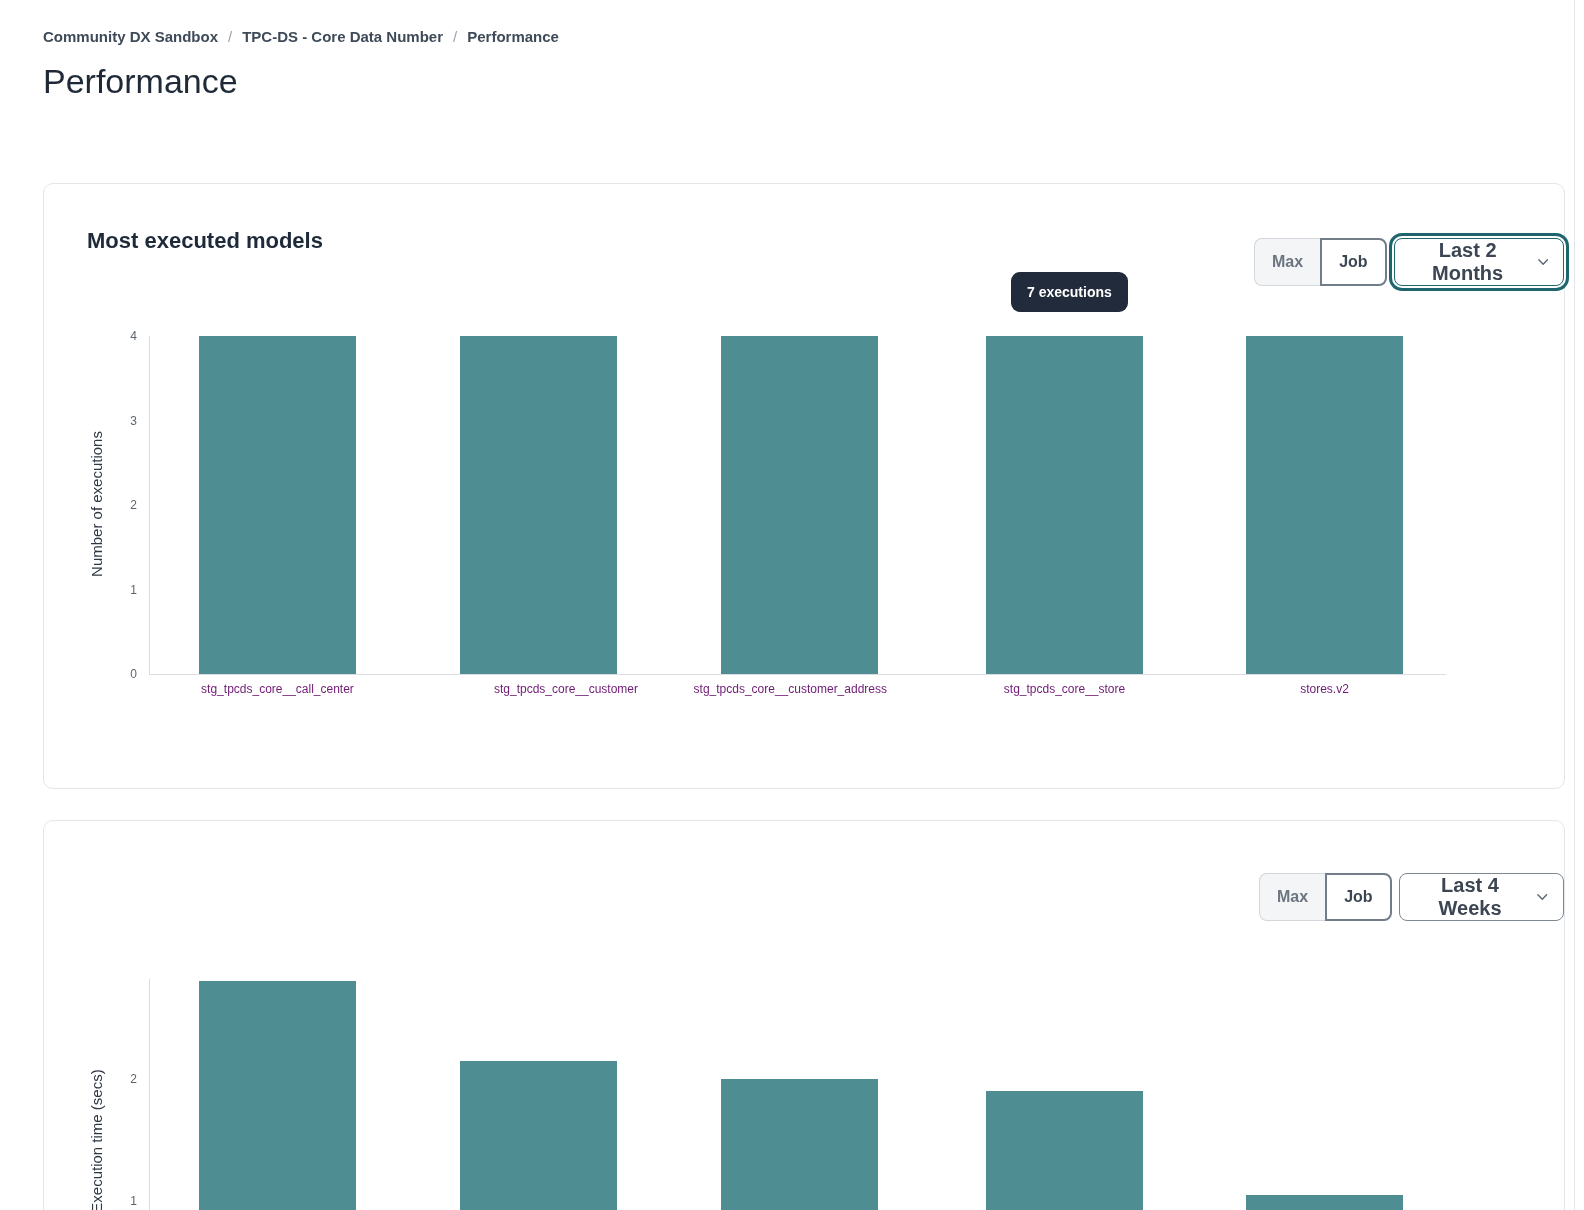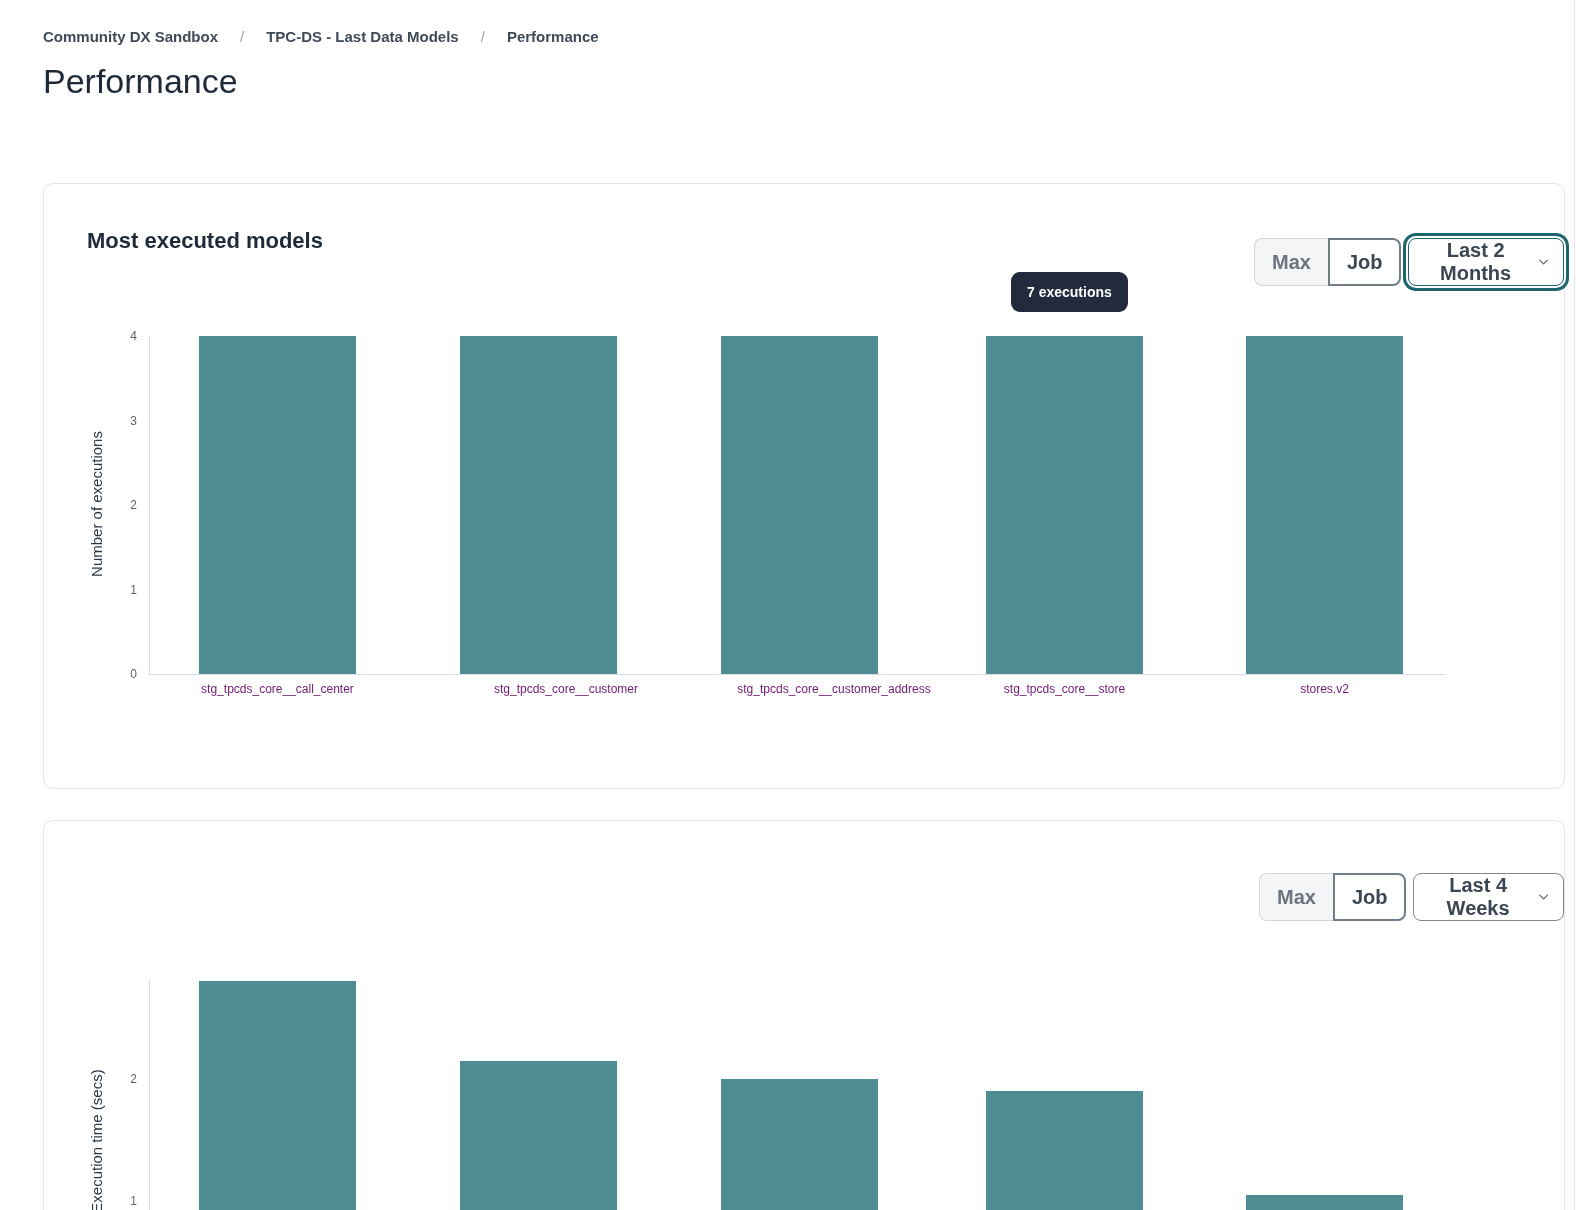--- a/index.html
+++ b/index.html
@@ -1,39 +1,39 @@
 <!DOCTYPE html>
 <html><head>
 <meta charset="utf-8">
 <style>
   html,body{margin:0;padding:0;background:#ffffff;}
   .page{position:relative;width:1584px;height:1210px;background:#ffffff;overflow:hidden;
         font-family:"Liberation Sans",sans-serif;color:#1e2a3a;}
   .right-divider{position:absolute;top:0;right:9px;width:1px;height:100%;background:#e3e6ea;}
 
   
-  .breadcrumb{position:absolute;left:43px;top:28px;display:flex;gap:22px;align-items:baseline;
+  .breadcrumb{position:absolute;left:43px;top:28px;display:flex;gap:10px;align-items:baseline;
               font-size:15px;font-weight:700;color:#3f4a59;}
   .crumb{cursor:pointer;}
   .crumb-sep{color:#9aa3ad;font-weight:400;}
   .page-title{position:absolute;left:43px;top:62px;margin:0;font-size:34px;font-weight:500;color:#1f2937;}
 
   
   .card{position:absolute;left:43px;width:1520px;background:#ffffff;border:1px solid #e3e6ea;border-radius:10px;}
   .card1{top:160px;height:604px;margin-top:23px;}
   .card2{top:820px;height:460px;}
   .card-title{position:absolute;left:43px;top:44px;font-size:22px;font-weight:600;color:#1e2a3a;display:flex;align-items:center;gap:10px;}
   .info{font-size:18px;font-weight:400;color:#7b8591;line-height:1;cursor:pointer;}
 
   
   .controls{position:absolute;display:flex;align-items:center;gap:7px;}
   .controls.c1{left:1210px;top:54px;}
   .controls.c2{left:1215px;top:52px;}
   .seg{display:flex;}
-  .seg-btn{height:48px;padding:0 17px;font-family:"Liberation Sans",sans-serif;font-size:20px;
+  .seg-btn{height:48px;padding:0 17px;font-family:"Liberation Sans",sans-serif;font-size:16px;
            display:flex;align-items:center;justify-content:center;cursor:pointer;box-sizing:border-box;}
   .seg-max{background:#f4f5f6;border:1px solid #d3d7db;border-right:none;border-radius:8px 0 0 8px;
            color:#6b7580;font-weight:600;}
   .seg-job{background:#ffffff;border:2px solid #727d89;border-radius:0 8px 8px 0;color:#3c4653;font-weight:700;}
   .range-btn{height:48px;padding:0 15px;background:#ffffff;border:1px solid #7e8893;border-radius:8px;
              font-family:"Liberation Sans",sans-serif;font-size:20px;font-weight:600;color:#3c4653;
              display:flex;align-items:center;gap:12px;cursor:pointer;box-sizing:border-box;}
   .range-focus{border:1px solid #1e656e;box-shadow:0 0 0 2px #ffffff,0 0 0 5px #1e656e;}
 
   
@@ -51,21 +51,21 @@
 </style>
 </head>
 <body>
 
 <div class="page">
   <div class="right-divider"></div>
 
   <nav class="breadcrumb">
     <span class="crumb">Community DX Sandbox</span>
     <span class="crumb-sep">/</span>
-    <span class="crumb">TPC-DS - Last Data Models</span>
+    <span class="crumb">TPC-DS - Core Data Number</span>
     <span class="crumb-sep">/</span>
     <span class="crumb">Performance</span>
   </nav>
 
   <h1 class="page-title">Performance</h1>
 
   <section class="card card1">
     <div class="card-title">
       <span>Most executed models</span>
     </div>
@@ -91,21 +91,21 @@
         <div class="bar" style="left: 677px; top: 152px; width: 157px; height: 338px; background: rgb(78, 141, 146);"></div>
         <div class="bar" style="left: 942px; top: 152px; width: 157px; height: 338px; background: rgb(78, 141, 146);"></div>
         <div class="bar" style="left: 1202px; top: 152px; width: 157px; height: 338px; background: rgb(78, 141, 146);"></div>
         <div class="tick" style="top: 483px;">0</div>
         <div class="tick" style="top: 398.5px;">1</div>
         <div class="tick" style="top: 314px;">2</div>
         <div class="tick" style="top: 229.5px;">3</div>
         <div class="tick" style="top: 145px;">4</div>
         <div class="cat" style="left: 233.5px; top: 498px;">stg_tpcds_core__call_center</div>
         <div class="cat" style="left: 522px; top: 498px;">stg_tpcds_core__customer</div>
-        <div class="cat" style="left: 790px; top: 498px;">stg_tpcds_core__customer_address</div>
+        <div class="cat" style="left: 713px; top: 498px; text-align: right;">stg_tpcds_core__customer_address</div>
         <div class="cat" style="left: 1020.5px; top: 498px;">stg_tpcds_core__store</div>
         <div class="cat" style="left: 1280.5px; top: 498px;">stores.v2</div>
       </div>
   </section>
 
   <section class="card card2">
     <div class="controls c2">
       <div class="seg">
         <button class="seg-btn seg-max">Max</button>
         <button class="seg-btn seg-job">Job</button>

